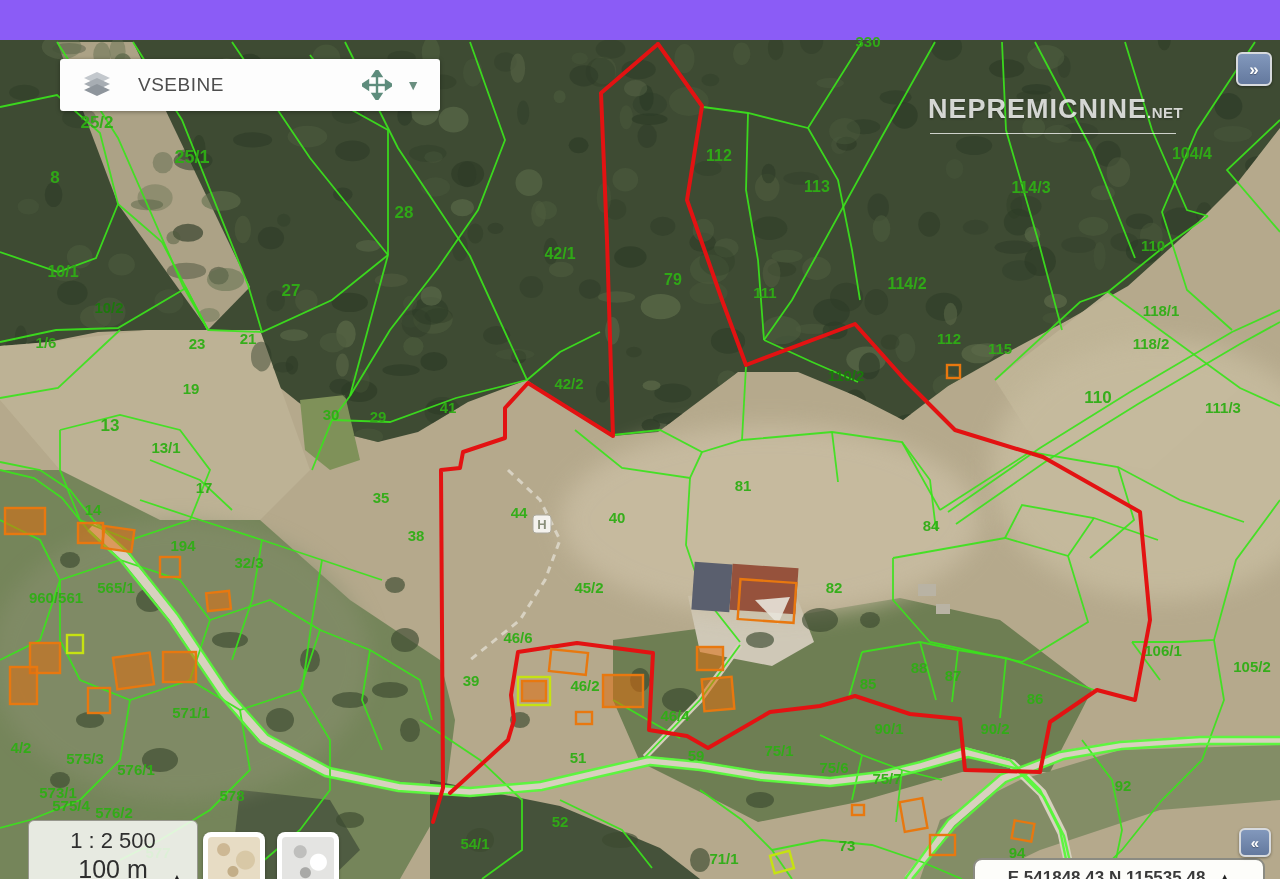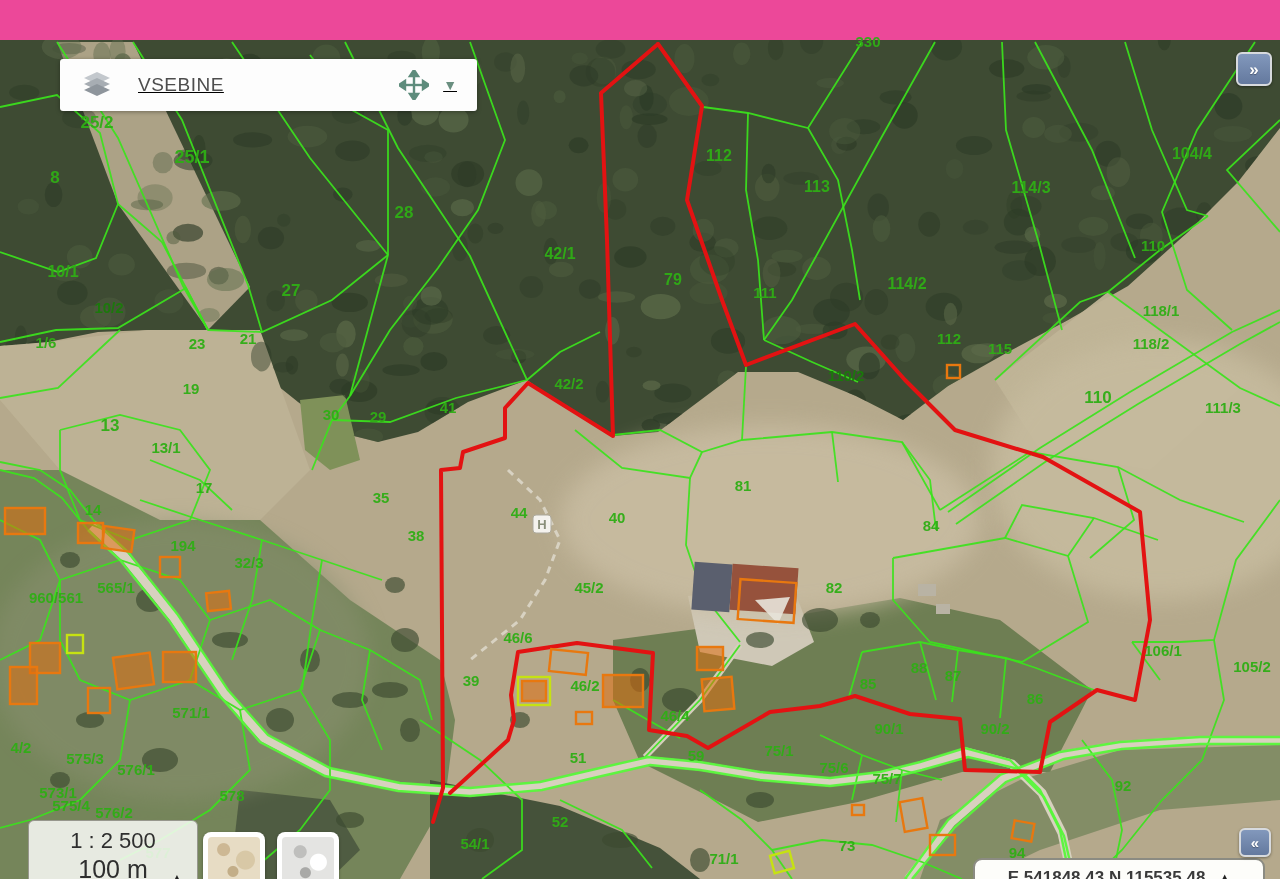--- a/index.html
+++ b/index.html
@@ -1,23 +1,23 @@
 <!DOCTYPE html>
 <html><head>
 <meta charset="utf-8">
 <style>
   html,body{margin:0;padding:0;background:#ffffff;}
   *{box-sizing:border-box;font-family:"Liberation Sans",sans-serif;}
-  .stage{position:relative;width:1280px;height:879px;overflow:hidden;background:#ec4899;}
+  .stage{position:relative;width:1280px;height:879px;overflow:hidden;background:#8b5cf6;}
   #mapsvg{position:absolute;left:0;top:0;}
 
   
-  .vsebine{position:absolute;left:60px;top:59px;width:417px;height:52px;background:#fdfdfd;
+  .vsebine{position:absolute;left:60px;top:59px;width:380px;height:52px;background:#fdfdfd;
     border-radius:3px;box-shadow:0 1px 4px rgba(0,0,0,.35);display:flex;align-items:center;
-    padding:16px 14px;z-index:5;cursor:pointer;text-decoration:underline;}
+    padding:16px 14px;z-index:5;cursor:pointer;}
   .vsebine .lyr{width:30px;height:26px;margin-left:8px;}
   .vsebine .vlabel{flex:0 0 auto;margin-left:26px;font-size:19px;color:#4d4d4d;letter-spacing:.5px;}
   .vsebine .spacer{flex:1;}
   .vsebine .move{width:30px;height:30px;margin-right:14px;}
   .vsebine .caret{color:#6a8f80;font-size:14px;margin-right:6px;}
 
   
   .navbtn{position:absolute;border:2px solid #d7dade;border-radius:6px;color:#fff;
     background:linear-gradient(#8298bc,#64799e);font-weight:bold;font-size:17px;line-height:1;
     box-shadow:0 1px 3px rgba(0,0,0,.4);cursor:pointer;z-index:6;text-shadow:0 1px 1px rgba(0,0,0,.3);
@@ -652,20 +652,24 @@
           <path d="M30 15 L24 19 V11 Z"></path>
       </g>
     </svg>
     <span class="caret">▼</span>
   </div>
 
   <button class="navbtn expand">
     <span>»</span>
   </button>
 
+  <div class="watermark">
+    <span>NEPREMICNINE</span><span class="tld">.NET</span>
+    <span class="wline"></span>
+  </div>
 
   <div class="scalebox">
     <div class="ratio">1 : 2 500</div>
     <div class="mrow">
       <span>100 m</span>
       <span class="tgl">▲</span>
     </div>
   </div>
 
   <div class="thumb t1">

